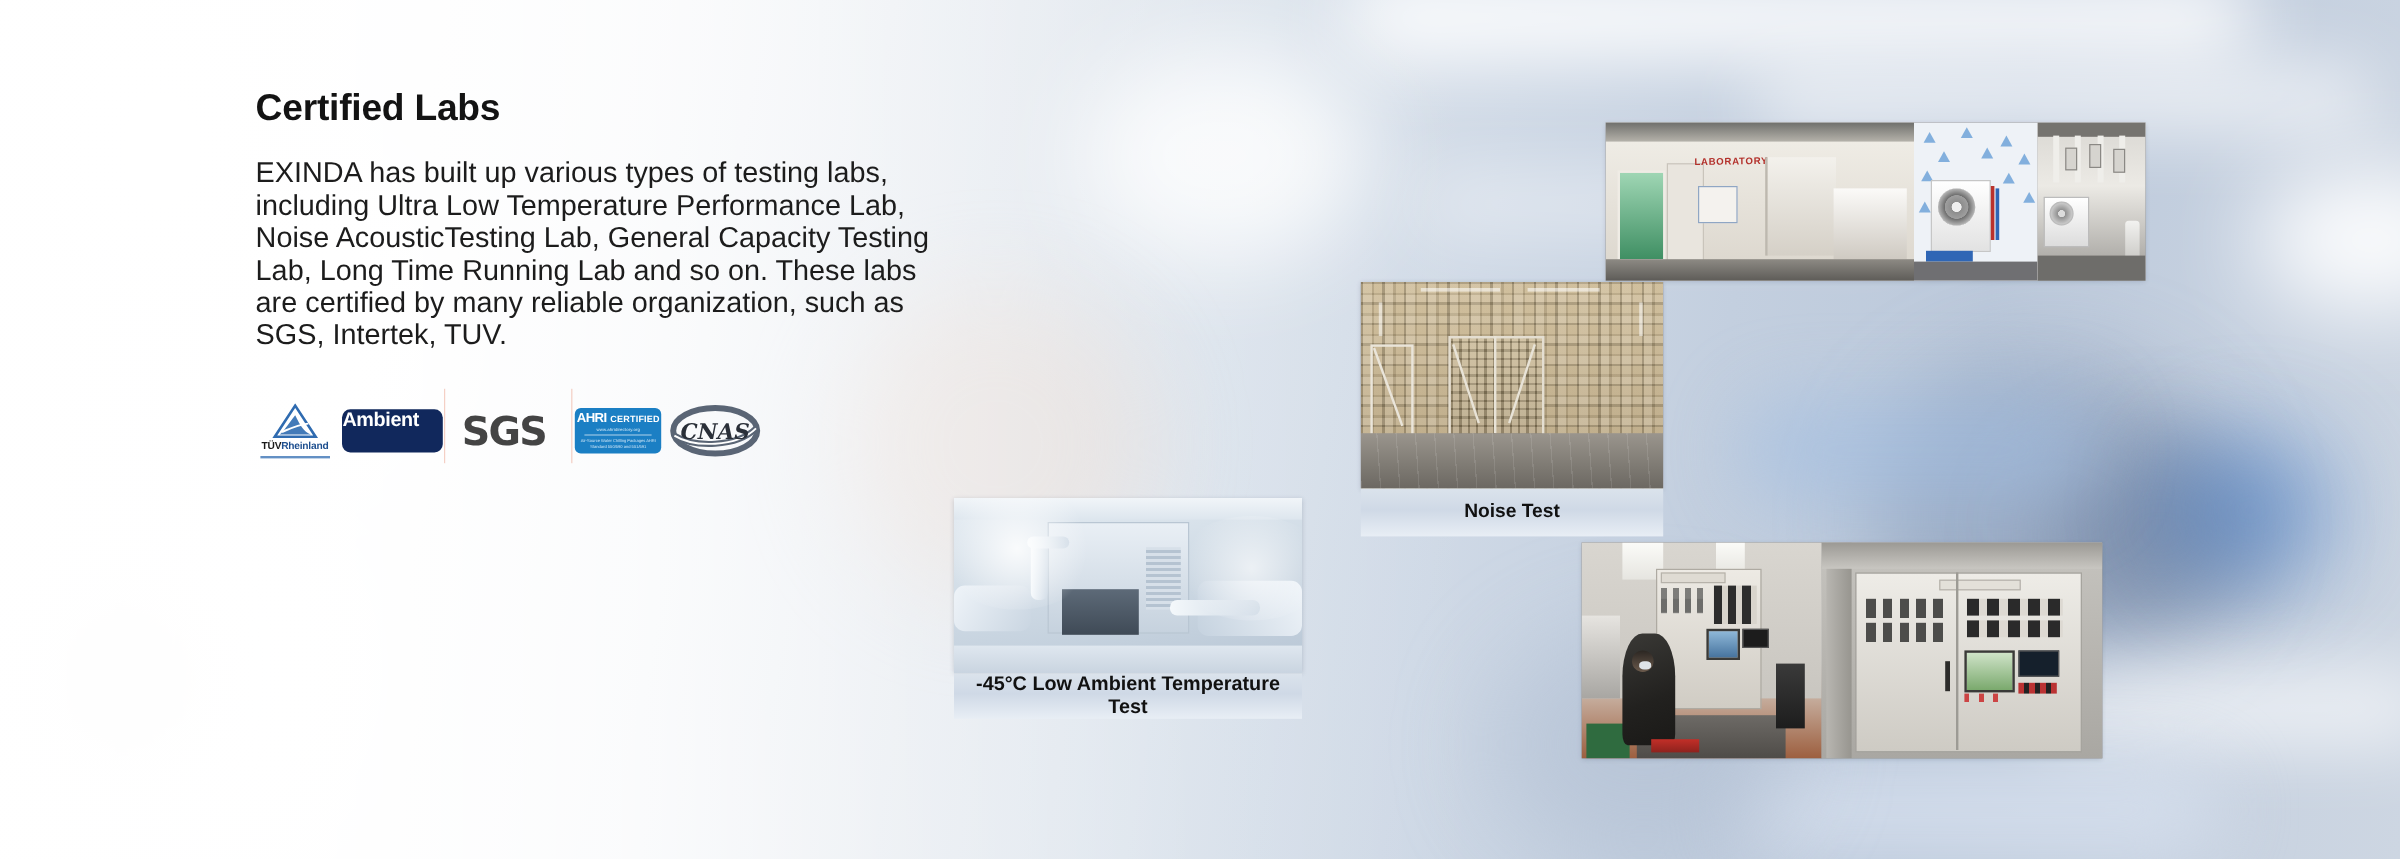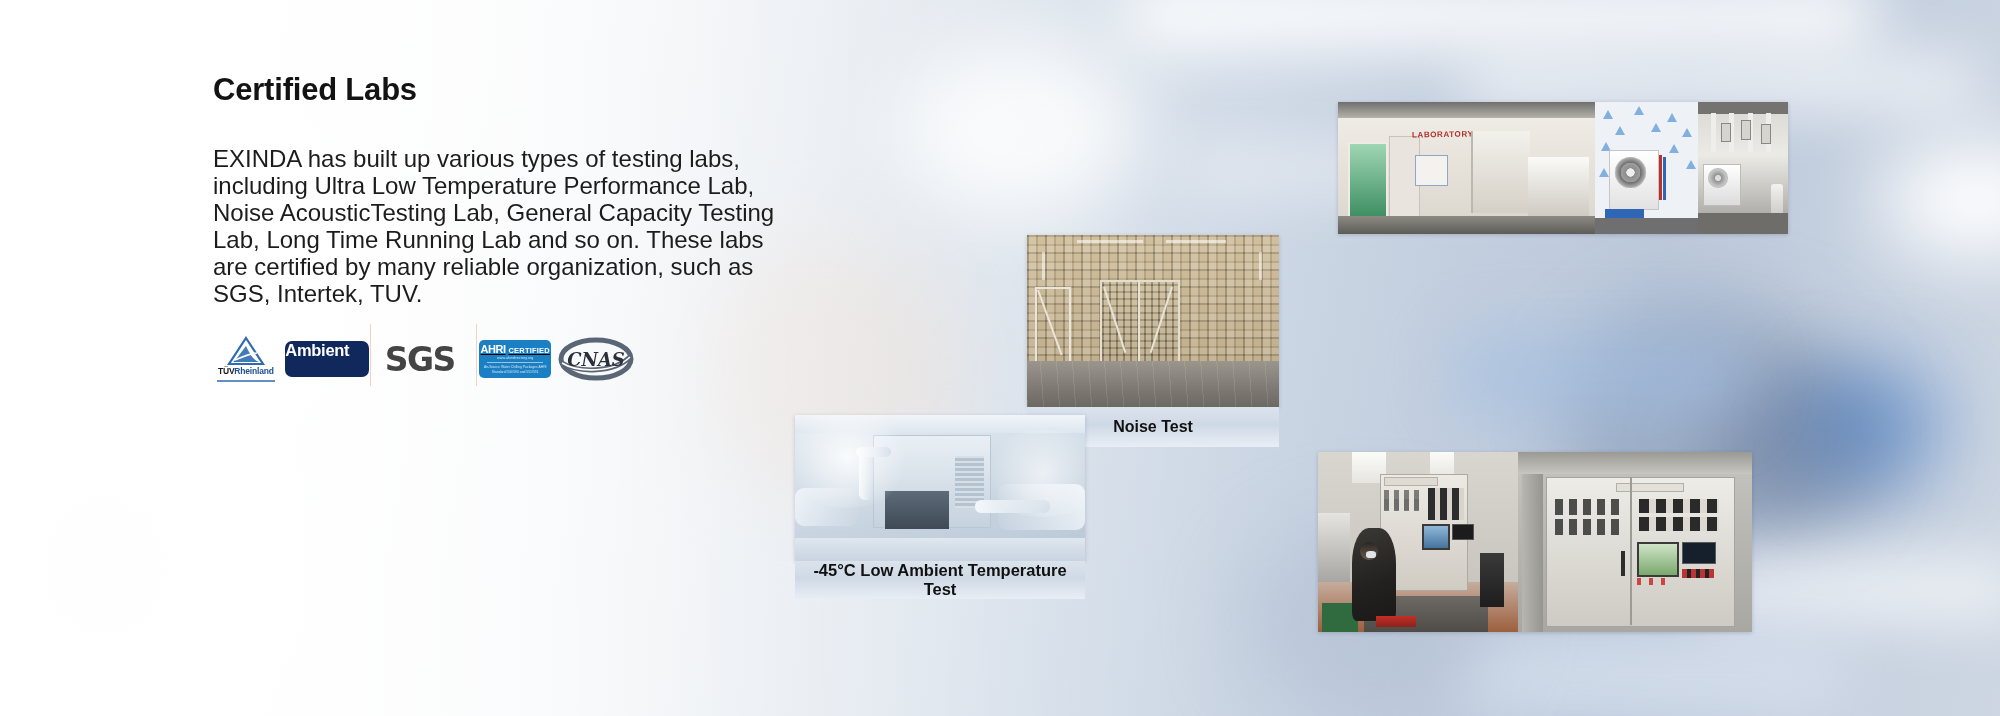--- a/index.html
+++ b/index.html
@@ -24,21 +24,21 @@
   .bg-overlay{
     position:absolute;inset:0;
     background:linear-gradient(90deg,rgba(255,255,255,.96) 0%,rgba(255,255,255,.93) 14%,
       rgba(255,255,255,.75) 26%,rgba(255,255,255,.38) 38%,rgba(255,255,255,.10) 50%,
       rgba(255,255,255,0) 62%);
   }
 
   
   .text-col{position:absolute;left:213px;top:72px;width:600px;}
   .page-title{
-    font-size:31px;font-weight:bold;color:#131313;letter-spacing:-.2px;margin:0 0 37px 0;
+    font-size:31px;font-weight:bold;color:#131313;letter-spacing:-.2px;margin:0 0 23px 0;
   }
   .body-copy{
     font-size:24px;line-height:27px;color:#1c1c1c;margin:0;width:583px;
   }
 
   
   .cert-row{
     position:absolute;left:214px;top:328px;width:420px;height:62px;
     display:flex;align-items:center;gap:0px;
   }
@@ -61,21 +61,21 @@
   
   .sgs{width:80px;font-size:33px;font-weight:bold;color:#444;letter-spacing:-1.5px;
        font-family:"DejaVu Sans",sans-serif;}
 
   
   .ahri{
     width:72px;height:38px;background:#1b7fc4;border-radius:5px;
     display:flex;flex-direction:column;align-items:center;justify-content:center;gap:1px;
     padding:2px 3px;box-sizing:border-box;
   }
-  .ahri-top{display:flex;align-items:baseline;gap:3px;text-decoration:underline;}
+  .ahri-top{display:flex;align-items:baseline;gap:3px;}
   .ahri-a{font-size:11px;font-weight:bold;color:#fff;letter-spacing:-.5px;}
   .ahri-c{font-size:7.5px;font-weight:bold;color:#fff;letter-spacing:.2px;}
   .ahri-sub{font-size:3.6px;color:#d8ecf8;letter-spacing:.1px;}
   .ahri-rule{width:56px;height:1px;background:rgba(255,255,255,.55);margin:1px 0;}
   .ahri-fine{font-size:3.4px;color:#cfe6f6;line-height:1.45;text-align:center;}
 
   
   .cnas{width:76px;position:relative;height:44px;}
 
   
@@ -380,21 +380,21 @@
         <div class="panelbox" style="left:48%;top:14%"></div>
         <div class="panelbox" style="left:70%;top:17%"></div>
         <div class="unit"></div>
           <div class="fan"></div>
         <div class="tank"></div>
           <div class="floor"></div>
       </div>
     </div>
   </div>
 
-  <div class="card" style="left:1027px;top:235px;width:252px;height:172px;">
+  <div class="card" style="left:1134px;top:235px;width:252px;height:172px;">
     <div class="photos" style="height:172px;">
       <div class="pane ph-anec">
         <div class="wedge"></div>
         <div class="strip" style="left:20%;top:3%;width:26%;height:3px;"></div>
         <div class="strip" style="left:55%;top:3%;width:24%;height:3px;"></div>
         <div class="strip" style="left:6%;top:10%;width:3px;height:16%;"></div>
         <div class="strip" style="left:92%;top:10%;width:3px;height:16%;"></div>
         <div class="backwall"></div>
         <div class="vline"></div>
           <div class="diagL"></div>

